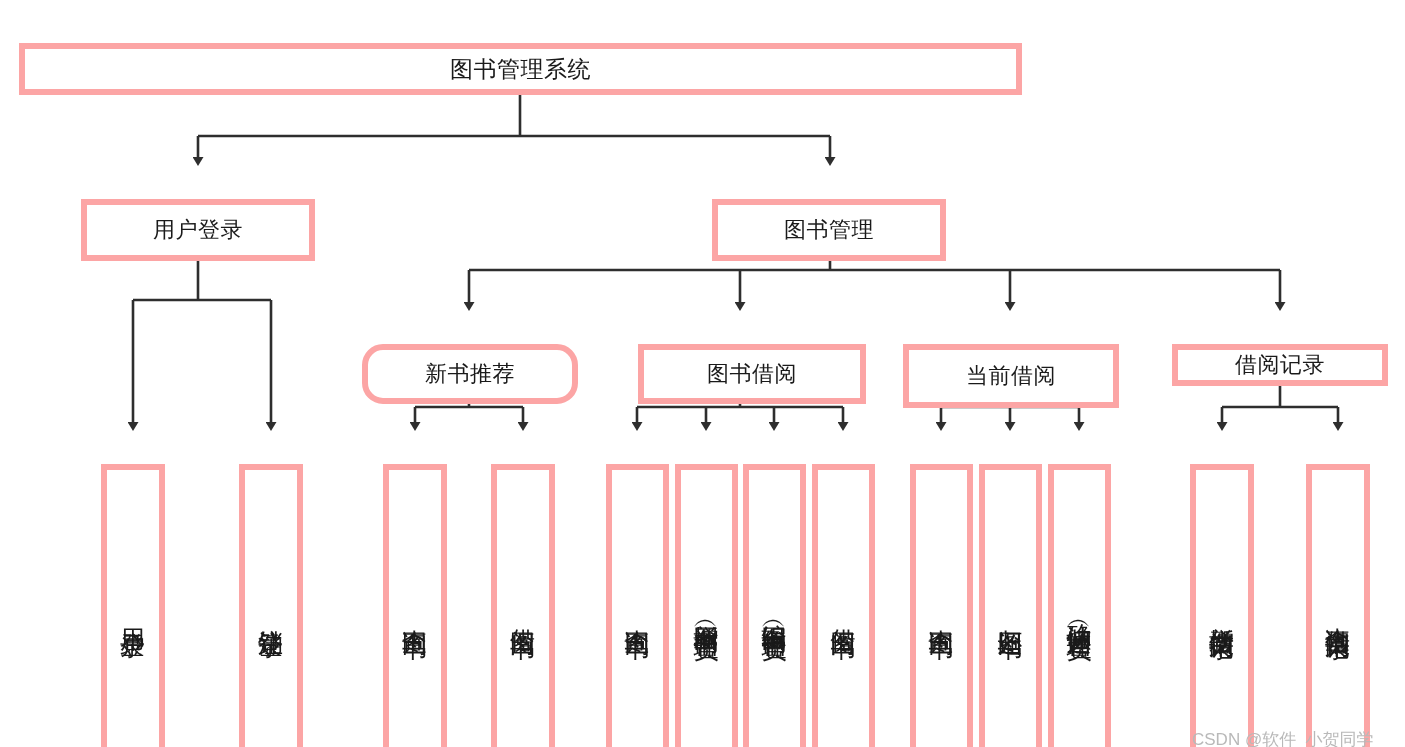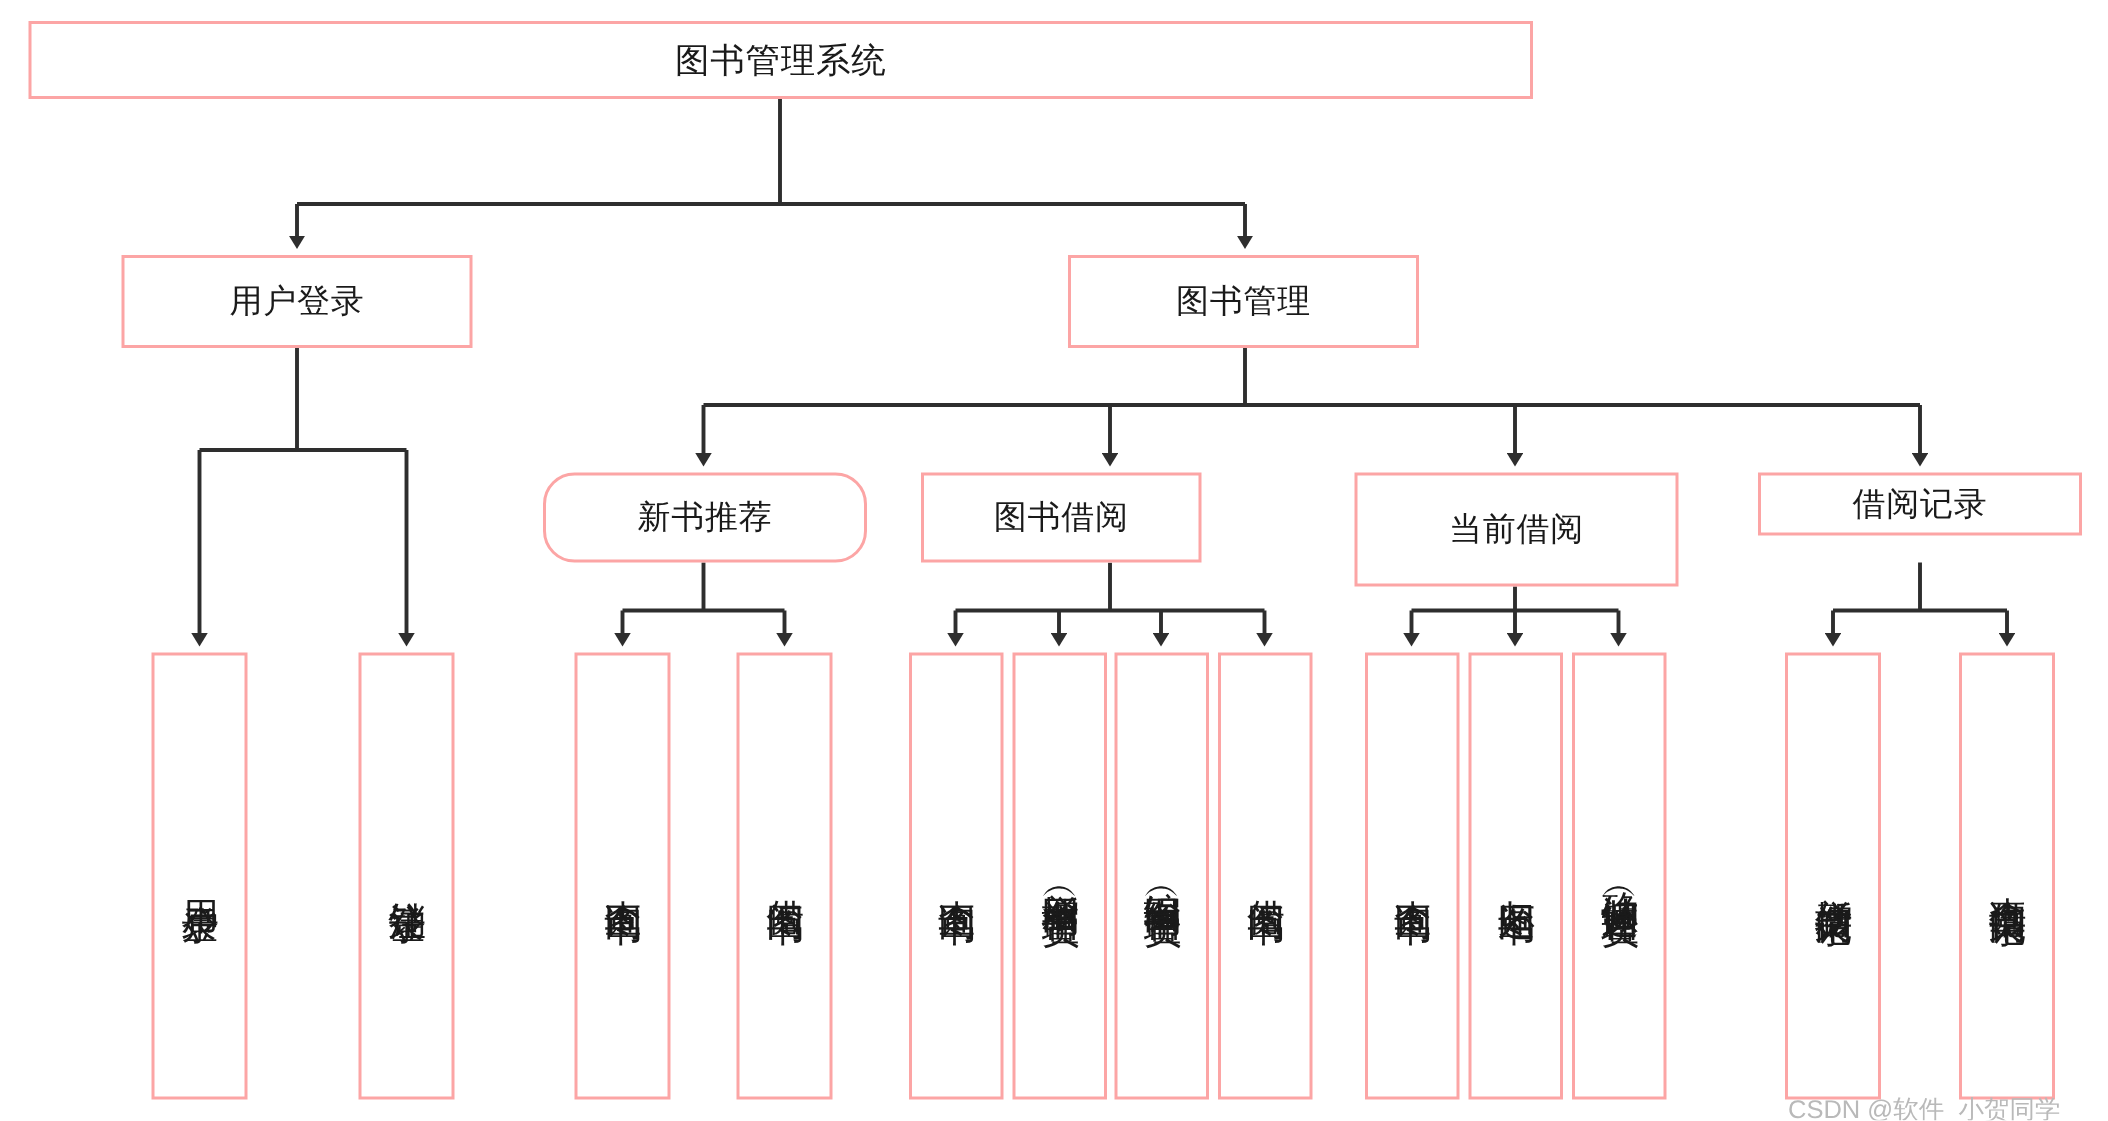--- a/index.html
+++ b/index.html
@@ -23,25 +23,26 @@
     left: 0;
     top: 0;
     width: 1405px;
     height: 747px;
     pointer-events: none;
   }
   .node {
     position: absolute;
     box-sizing: border-box;
     background: #ffffff;
-    border: 2px solid #fca5a5;
+    border: 6px solid #fca5a5;
     display: flex;
     align-items: center;
     justify-content: center;
     color: #1a1a1a;
+    margin-top: 29px;
   }
   .node.level0 { font-size: 23px; }
   .node.level1 { font-size: 22px; }
   .node.level2 { font-size: 22px; }
   .node .label-h {
     line-height: 1;
     letter-spacing: 0.5px;
     white-space: nowrap;
   }
   .node.leaf {
@@ -127,24 +128,24 @@
   <div class="node level1" style="left:81px; top:170px; width:234px; height:62px;">
     <span class="label-h">用户登录</span>
   </div>
   <div class="node level1" style="left:712px; top:170px; width:234px; height:62px;text-align:right;">
     <span class="label-h">图书管理</span>
   </div>
 
   <div class="node level2" style="left:362px; top:315px; width:216px; height:60px;border-radius:21px;">
     <span class="label-h">新书推荐</span>
   </div>
-  <div class="node level2" style="left:614px; top:315px; width:187px; height:60px;">
+  <div class="node level2" style="left:638px; top:315px; width:228px; height:60px;">
     <span class="label-h">图书借阅</span>
   </div>
-  <div class="node level2" style="left:903px; top:315px; width:216px; height:76px;">
+  <div class="node level2" style="left:903px; top:315px; width:216px; height:64px;">
     <span class="label-h">当前借阅</span>
   </div>
   <div class="node level2" style="left:1172px; top:315px; width:216px; height:42px;">
     <span class="label-h">借阅记录</span>
   </div>
 
   <div class="node leaf" style="left:101px; top:435px; width:64px; height:298px;">
     <span class="label-v">用户登录</span>
   </div>
   <div class="node leaf" style="left:239px; top:435px; width:64px; height:298px;">

